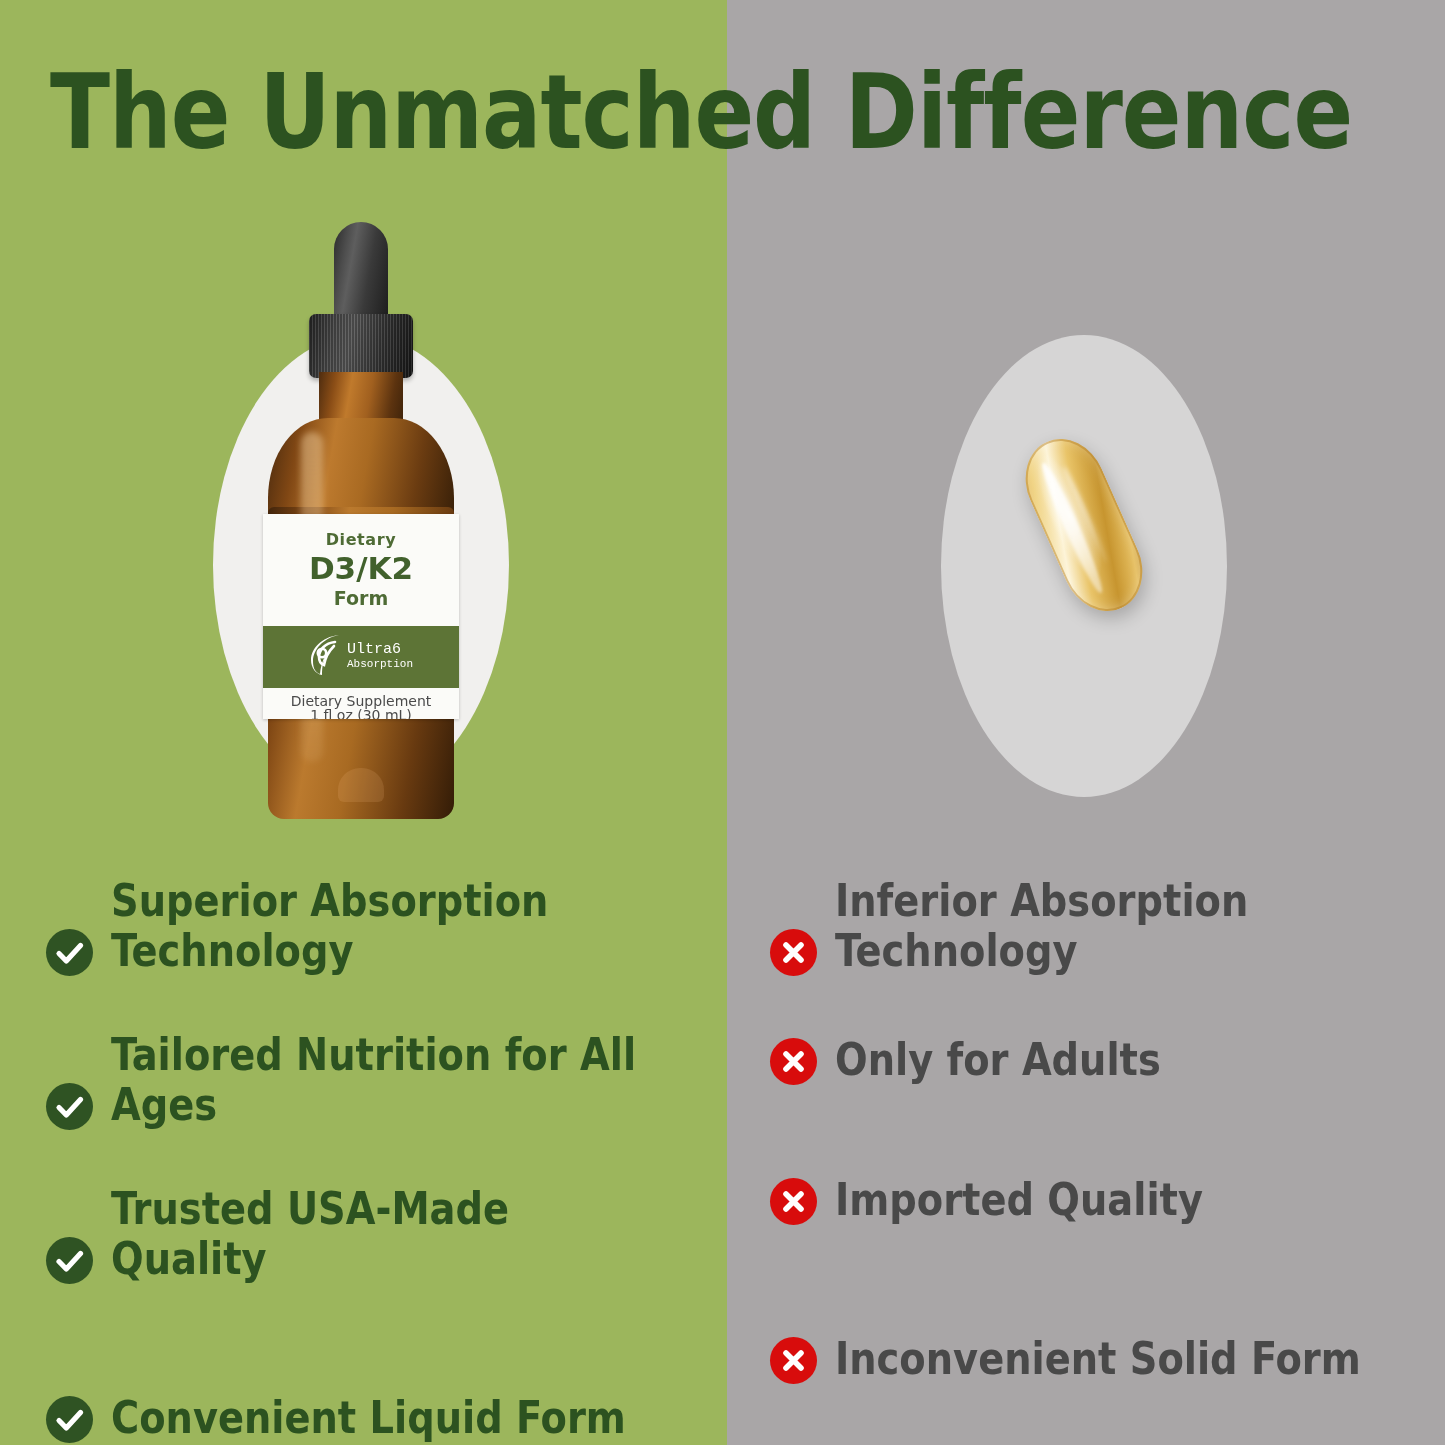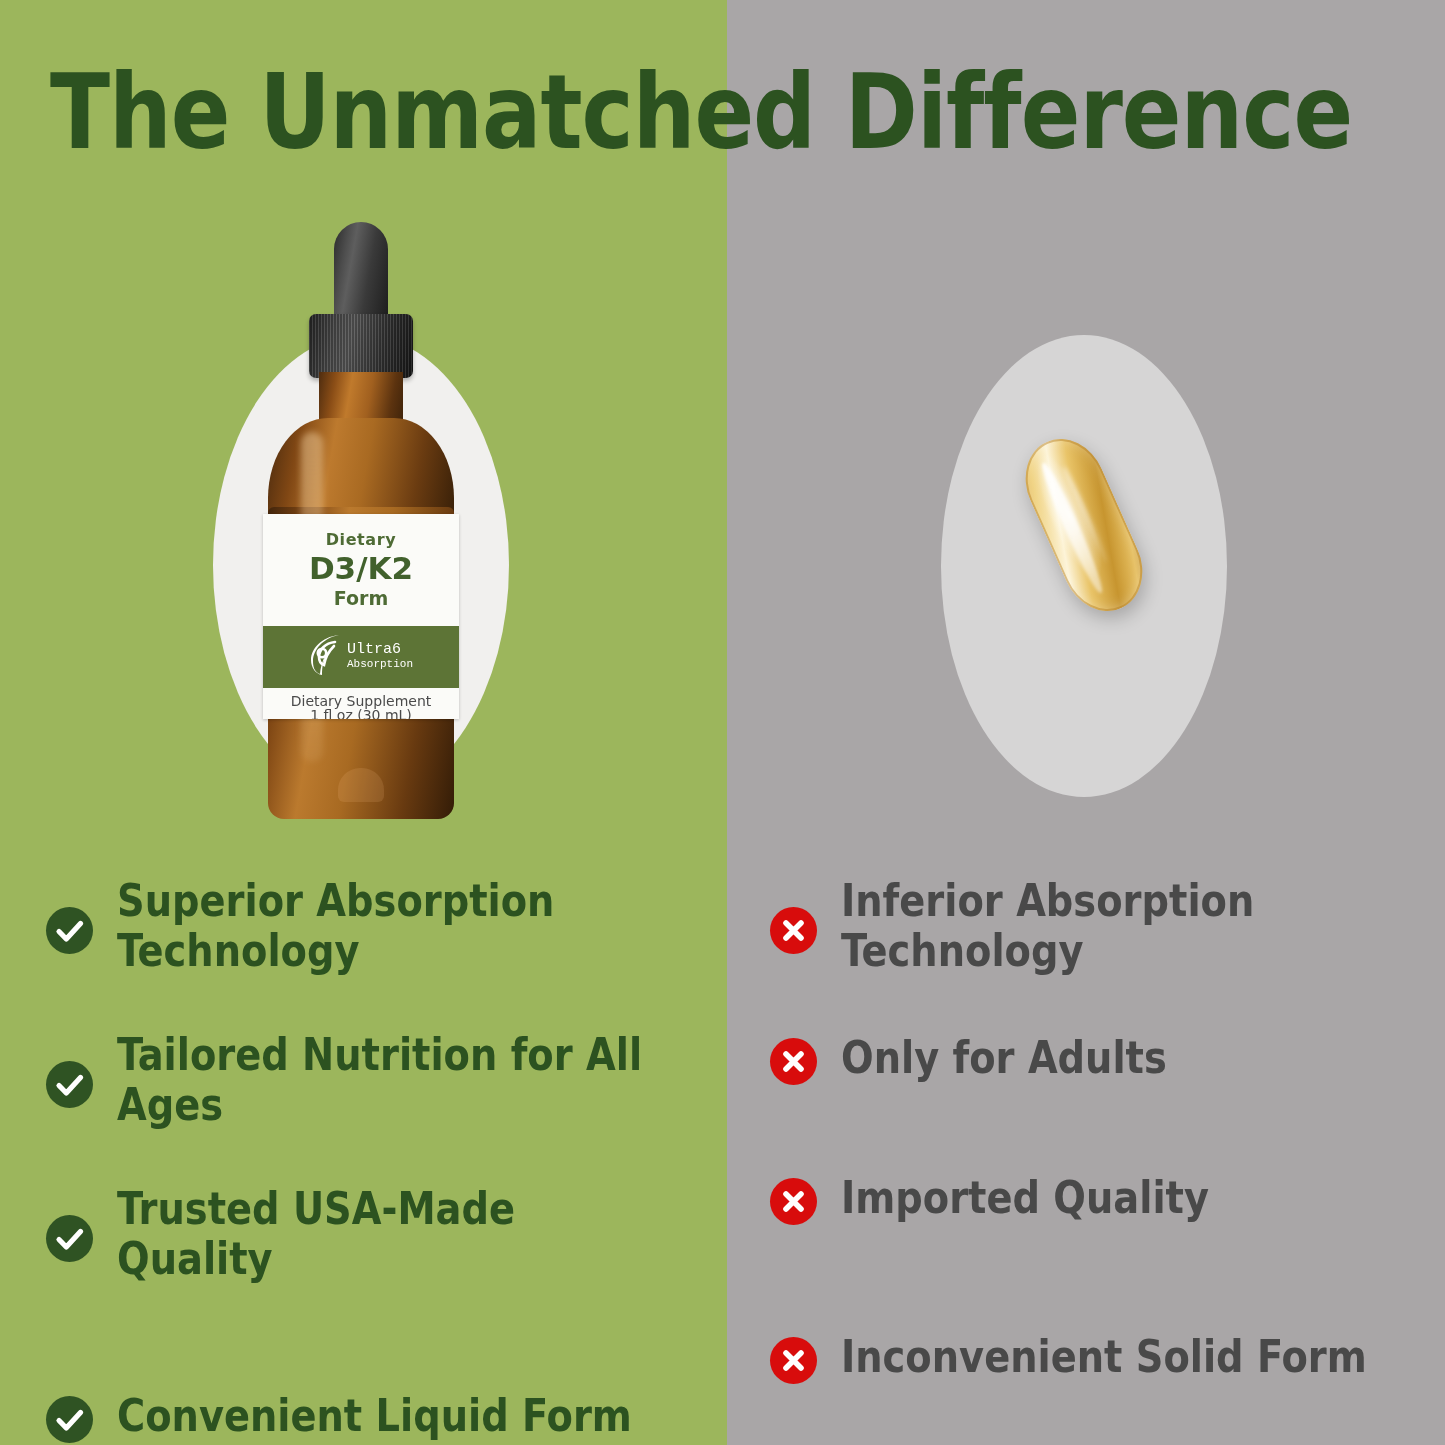--- a/index.html
+++ b/index.html
@@ -300,22 +300,22 @@
   .bullets {
     position: absolute;
     z-index: 5;
     top: 876px;
   }
   .bullets.left  { left: 46px;  width: 640px; }
   .bullets.right { left: 770px; width: 620px; }
 
   .bullet-row {
     display: flex;
-    align-items: center;
-    gap: 24px;
+    align-items: flex-end;
+    gap: 18px;
     margin-bottom: 0;
   }
   .badge {
     flex: 0 0 auto;
     width: 47px;
     height: 47px;
     border-radius: 50%;
     margin-top: 8px;
     position: relative;
   }

